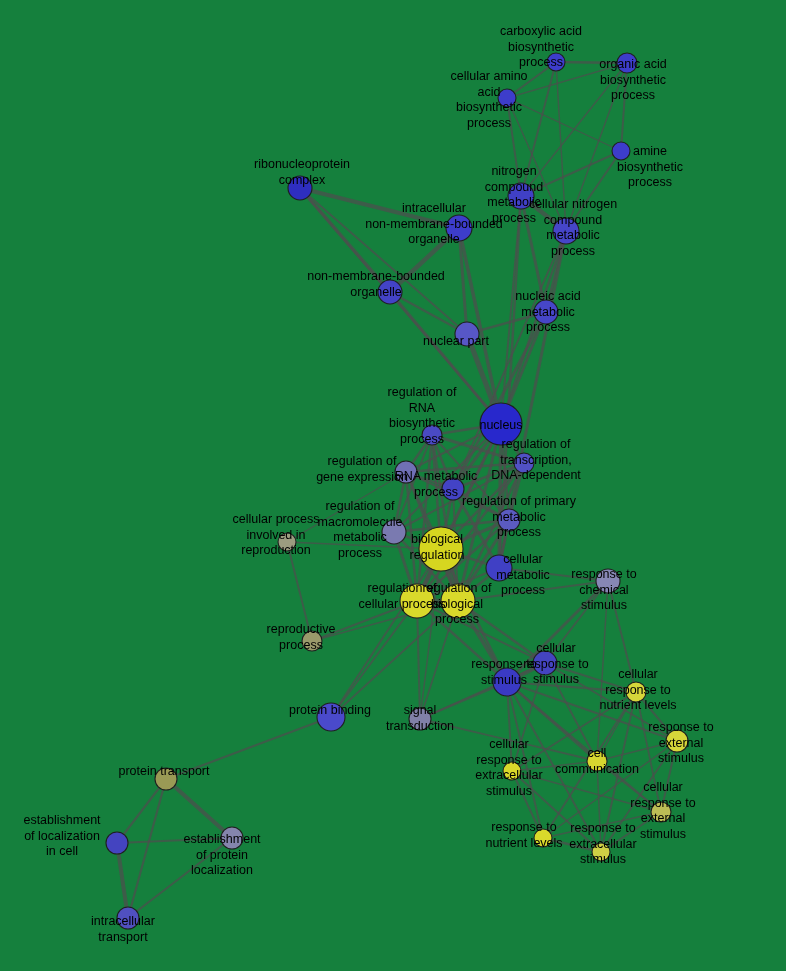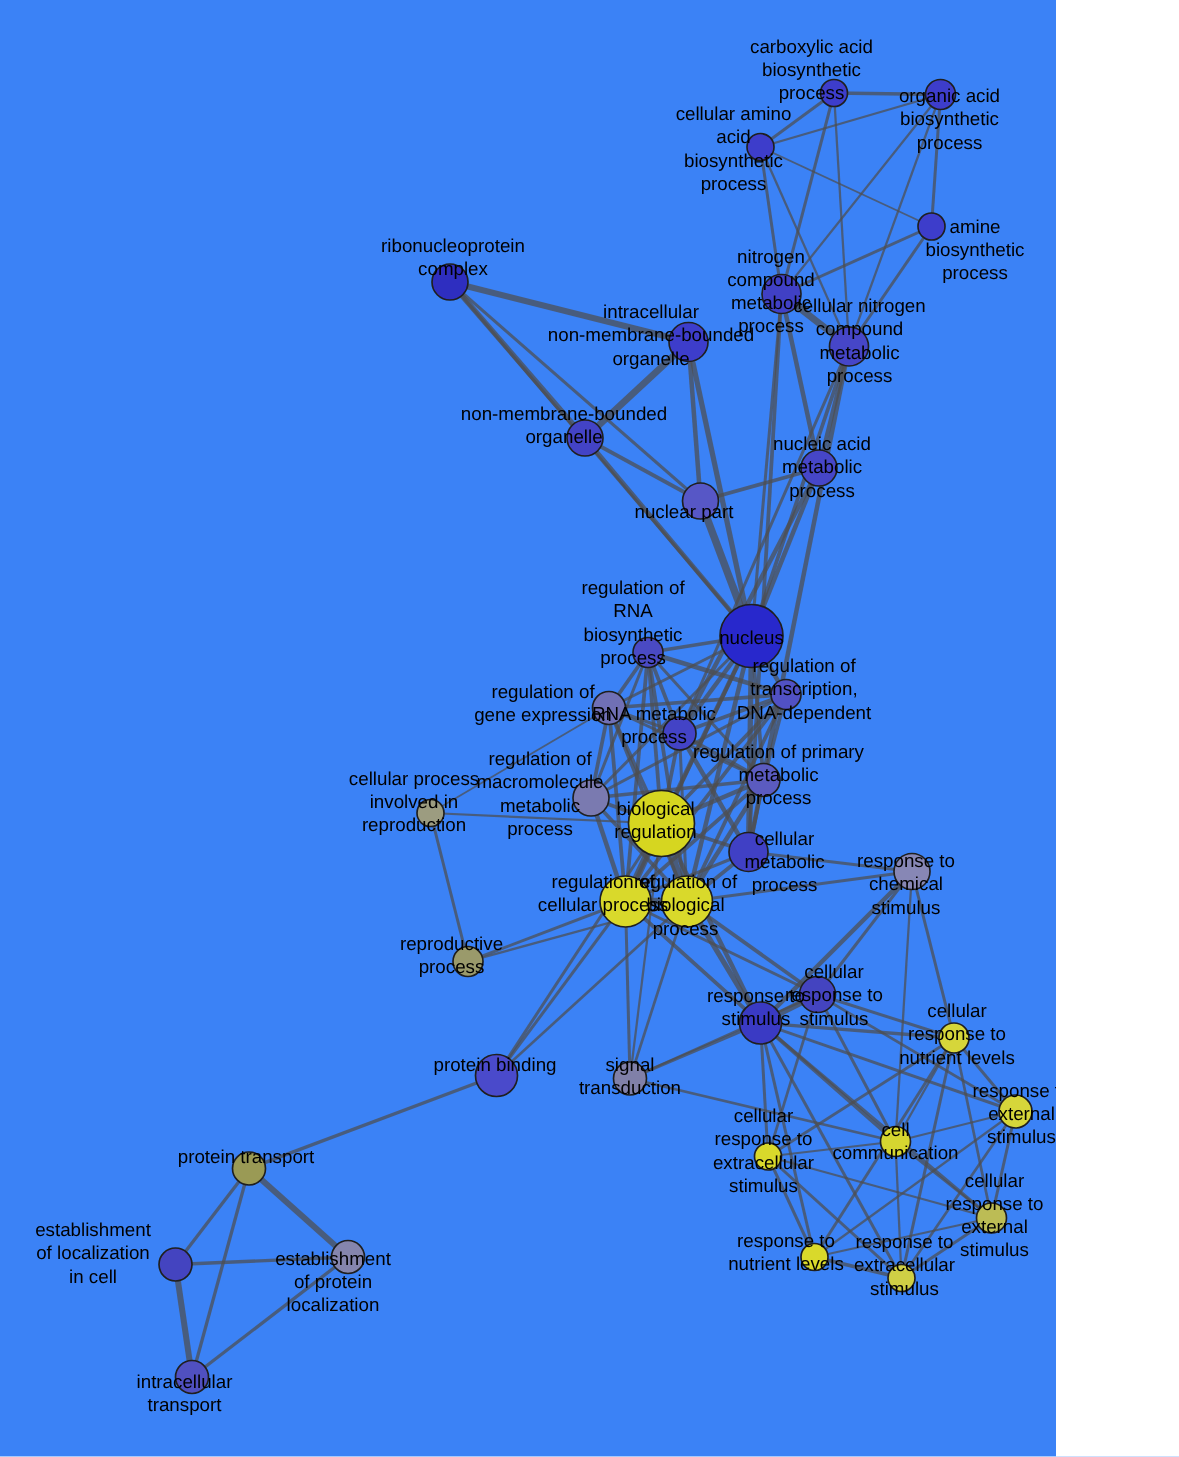--- a/index.html
+++ b/index.html
@@ -1,19 +1,19 @@
 <!DOCTYPE html>
 <html><head>
 <meta charset="utf-8">
 <style>
   html,body{margin:0;padding:0;background:#ffffff;}
   .canvas{
     position:relative;
-    width:704px;height:971px;
-    background:#3b82f6;
+    width:786px;height:971px;
+    background:#15803d;
     overflow:hidden;
     font-family:"Liberation Sans", sans-serif;
   }
   .canvas svg{position:absolute;left:0;top:0;}
   .graph-label{
     font-family:"Liberation Sans", sans-serif;
     fill:#000000;
     pointer-events:none;
   }
 </style>

